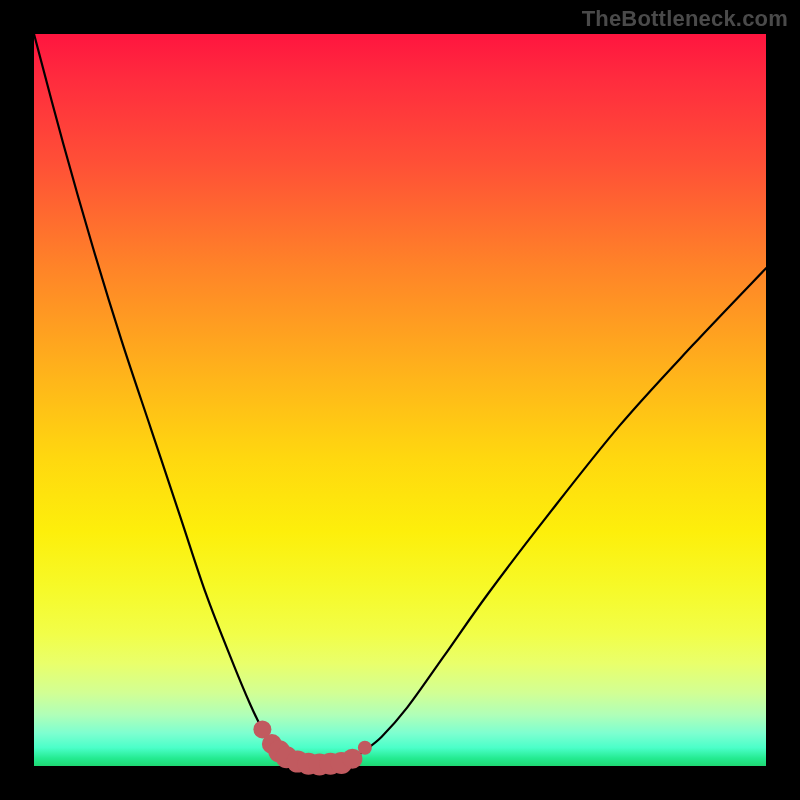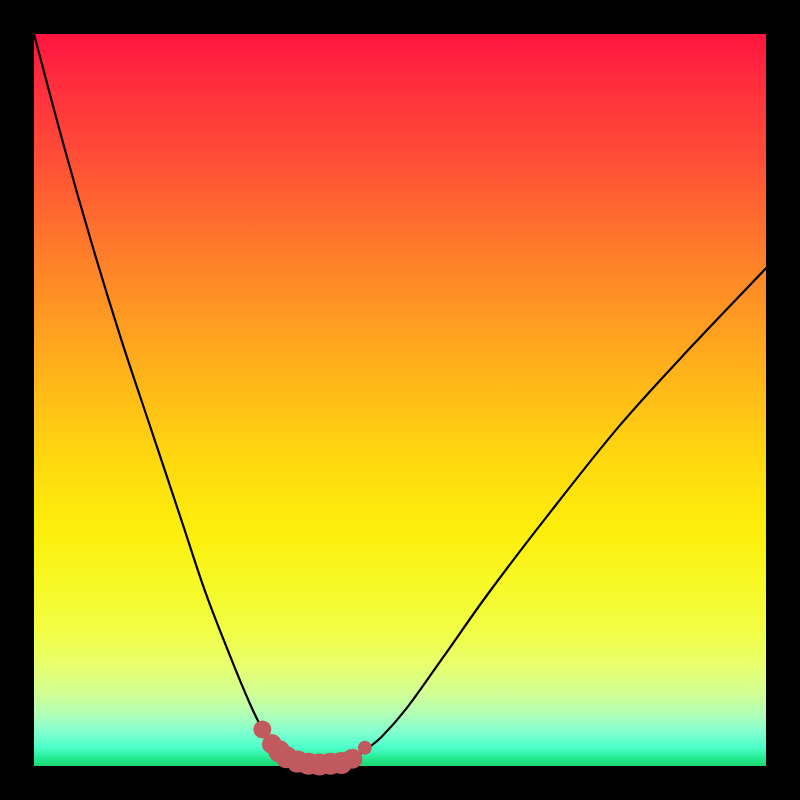--- a/index.html
+++ b/index.html
@@ -59,20 +59,21 @@
     top: 0;
     width: 732px;
     height: 732px;
     overflow: visible;
   }
 </style>
 </head>
 <body>
 
 <div class="frame">
+  <div class="watermark">TheBottleneck.com</div>
   <div class="plot">
     <svg class="curve" viewBox="0 0 732 732">
       <path id="curve-path" fill="none" stroke="#000" stroke-width="2.2" stroke-linecap="round" d="M 0 0 C 4.88 18.30000000000001 19.520000000000003 74.42000000000007 29.28 109.80000000000007 C 39.04 145.18000000000006 48.800000000000004 179.33999999999997 58.56 212.27999999999997 C 68.32000000000001 245.21999999999997 78.08 276.94000000000005 87.84 307.44000000000005 C 97.60000000000001 337.94000000000005 107.36 366 117.12 395.28 C 126.88000000000001 424.55999999999995 137.25 455.67 146.4 483.12 C 155.55 510.57 163.48 536.19 172.01999999999998 559.98 C 180.55999999999997 583.77 190.32000000000002 607.5600000000001 197.64000000000001 625.86 C 204.96 644.16 210.816 658.1899999999999 215.94 669.78 C 221.064 681.37 224.724 688.6899999999999 228.384 695.4 C 232.04399999999998 702.11 235.094 706.38 237.9 710.04 C 240.70600000000002 713.6999999999999 242.78000000000003 715.164 245.22000000000003 717.36 C 247.66000000000003 719.556 249.49 721.508 252.54 723.216 C 255.58999999999997 724.924 258.03 726.3879999999999 263.52 727.608 C 269.01 728.828 278.16 730.2919999999999 285.48 730.536 C 292.8 730.78 301.95 730.048 307.44 729.072 C 312.93 728.096 314.76 726.632 318.42 724.68 C 322.08000000000004 722.728 324.52000000000004 721.02 329.40000000000003 717.36 C 334.28000000000003 713.7 340.38 710.04 347.7 702.72 C 355.02 695.4000000000001 362.95 686.86 373.32 673.44 C 383.69 660.0200000000001 396.5 641.11 409.92 622.2 C 423.34000000000003 603.2900000000001 436.76 583.1600000000001 453.84 559.98 C 470.91999999999996 536.8 490.43999999999994 511.18 512.4 483.12 C 534.36 455.06 561.2 420.29 585.6 391.62 C 610 362.95 634.4000000000001 337.33000000000004 658.8000000000001 311.1 C 683.2 284.87 719.8 247.04999999999995 732 234.23999999999995"></path>
       <g id="markers">
           <circle cx="228.384" cy="695.4" r="9" fill="#c15a5f"></circle>
           <circle cx="237.9" cy="710.04" r="10" fill="#c15a5f"></circle>
           <circle cx="245.22000000000003" cy="717.36" r="11" fill="#c15a5f"></circle>
           <circle cx="252.54" cy="723.216" r="11" fill="#c15a5f"></circle>
           <circle cx="263.52" cy="727.608" r="11" fill="#c15a5f"></circle>
           <circle cx="274.5" cy="729.804" r="11" fill="#c15a5f"></circle>

